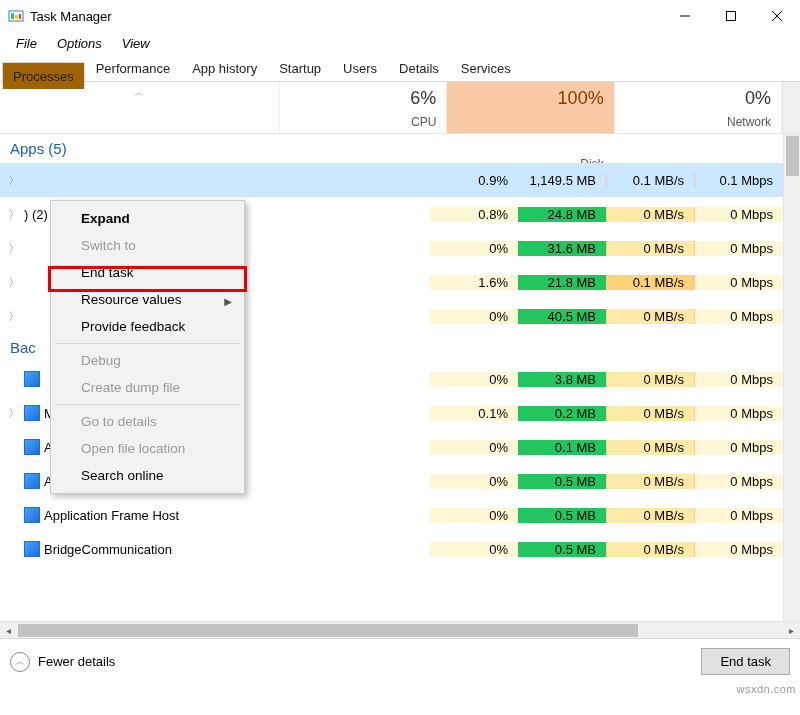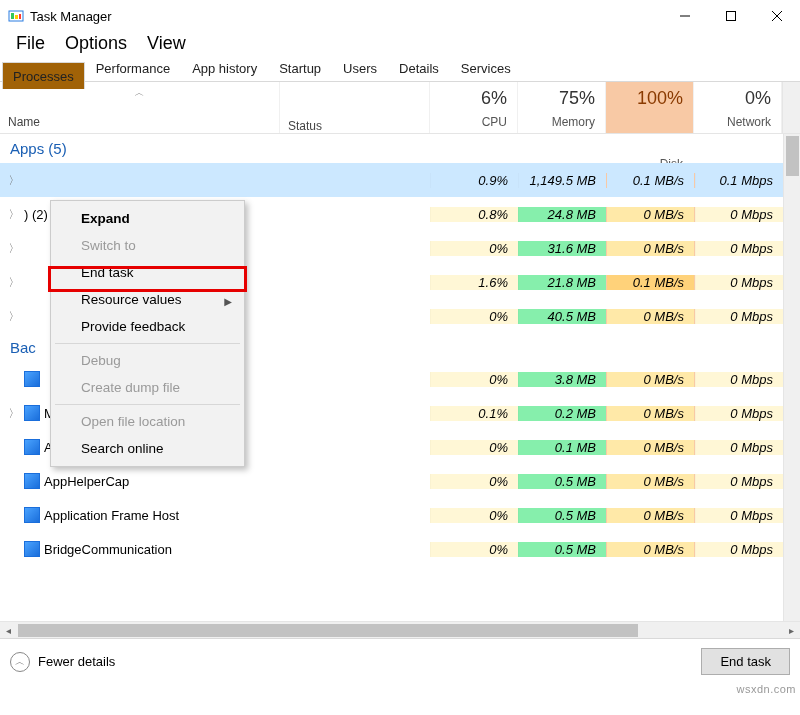--- a/index.html
+++ b/index.html
@@ -4,21 +4,21 @@
 <style>
   * { box-sizing: border-box; font-family: "Segoe UI", Arial, sans-serif; }
   body { margin: 0; width: 800px; height: 715px; background: #fff; font-size: 13px; color: #000; overflow: hidden; position: relative; }
   
   .titlebar { height: 32px; display: flex; align-items: center; padding: 0 0 0 8px; }
   .titlebar-icon { width: 16px; height: 16px; margin-right: 6px; display:inline-block; }
   .titlebar-title { font-size: 13px; }
   .titlebar-spacer { flex: 1; }
   .win-btn { width: 46px; height: 32px; display: flex; align-items: center; justify-content: center; color: #333; }
   
-  .menubar { height: 22px; display: flex; align-items: center; padding: 0 6px; font-size: 18px; }
+  .menubar { height: 22px; display: flex; align-items: center; padding: 0 6px; font-size: 13px; font-style: italic; }
   .menubar-item { padding: 2px 10px; }
   
   .tabs { display: flex; border-bottom: 1px solid #d9d9d9; padding-left: 2px; }
   .tab { padding: 6px 10px 5px; border: 1px solid transparent; border-bottom: none; font-size: 13px; color: #222; }
   .tab.active { border-color: #d9d9d9; background: #a16207; position: relative; top: 8px; }
   
   .content { position: relative; height: 556px; }
   .grid-header { display:flex; height: 52px; border-bottom: 1px solid #e5e5e5; font-size: 12px; color: #444; }
   .col-name { width: 280px; padding: 0 8px; display:flex; flex-direction:column; justify-content:flex-end; border-right: 1px solid #f0f0f0; position:relative; }
   .sort-caret { position:absolute; top:4px; left:50%; transform:translateX(-50%); color:#777; font-size:10px; }
@@ -37,23 +37,23 @@
   
   .section-header { padding: 6px 10px; font-size: 15px; color:#1a5fb4; }
   
   .row { display:flex; height: 34px; align-items:center; font-size:13px; }
   .row.selected { background:#cce8ff; }
   .row .c-name { width:280px; padding-left:8px; display:flex; align-items:center; gap:4px; }
   .row .chev { width:12px; text-align:center; color:#6b6b6b; font-size:11px; }
   .row .app-icon { width:16px; height:16px; display:inline-block; }
   .row .app-icon.exe { background: linear-gradient(135deg,#4aa3ff,#1a6edb); border:1px solid #1a6edb; }
   .row .c-status { width:150px; }
-  .row .c-metric { flex:1; text-align:right; padding-right:10px; border-left:1px solid rgba(0,0,0,0.02);font-style:italic; }
+  .row .c-metric { flex:1; text-align:right; padding-right:10px; border-left:1px solid rgba(0,0,0,0.02); }
   .row .cpu  { background:#fff7d6; }
-  .row .mem  { background:#86efac; }
+  .row .mem  { background:#22c55e; }
   .row .disk { background:#ffe9a8; border-left:1px solid #f8c9a5; border-right:1px solid #f8c9a5; }
   .row .net  { background:#fff7d6; }
   .row.selected .c-metric { background:transparent !important; }
   .row .disk.hothl { background:#ffd27a; }
   .scrollspace { width:17px; }
   
   .hscroll { position:absolute; left:0; right:0; bottom:0; height:17px; background:#f0f0f0; border-top:1px solid #e5e5e5; display:flex; align-items:center; }
   .hscroll .arrow { width:17px; text-align:center; color:#666; font-size:10px; }
   .hscroll .hthumb { height:13px; background:#c2c2c2; margin-left:1px; width:620px; }
   
@@ -119,32 +119,24 @@
   <div class="tab">Users</div>
   <div class="tab">Details</div>
   <div class="tab">Services</div>
 </div>
 
 <div class="content">
 
   <div class="grid-header">
     <div class="col-name">
       <span class="sort-caret">︿</span>
-      <span class="col-name-label">Name</span>
-    </div>
-    <div class="col-status">
-      <span>Status</span>
     </div>
     <div class="col-metric">
       <div class="metric-pct">6%</div>
       <div class="metric-lbl">CPU</div>
-    </div>
-    <div class="col-metric">
-      <div class="metric-pct">75%</div>
-      <div class="metric-lbl">Memory</div>
     </div>
     <div class="col-metric hot">
       <div class="metric-pct">100%</div>
       <div class="metric-lbl">Disk</div>
     </div>
     <div class="col-metric">
       <div class="metric-pct">0%</div>
       <div class="metric-lbl">Network</div>
     </div>
     <div class="col-scroll"></div>
@@ -318,18 +310,19 @@
 <div class="context-menu" id="cm-host">
     <div class="cm-item bold">Expand</div>
     <div class="cm-item disabled">Switch to</div>
     <div class="cm-item">End task</div>
     <div class="cm-item">Resource values<span class="sub">▶</span></div>
     <div class="cm-item">Provide feedback</div>
     <div class="cm-sep"></div>
     <div class="cm-item disabled">Debug</div>
     <div class="cm-item disabled">Create dump file</div>
     <div class="cm-sep"></div>
+    <div class="cm-item disabled">Go to details</div>
     <div class="cm-item disabled">Open file location</div>
     <div class="cm-item">Search online</div>
   </div>
 <div class="cm-highlight"></div>
 
 <div class="watermark">wsxdn.com</div>
 
 </body></html>

